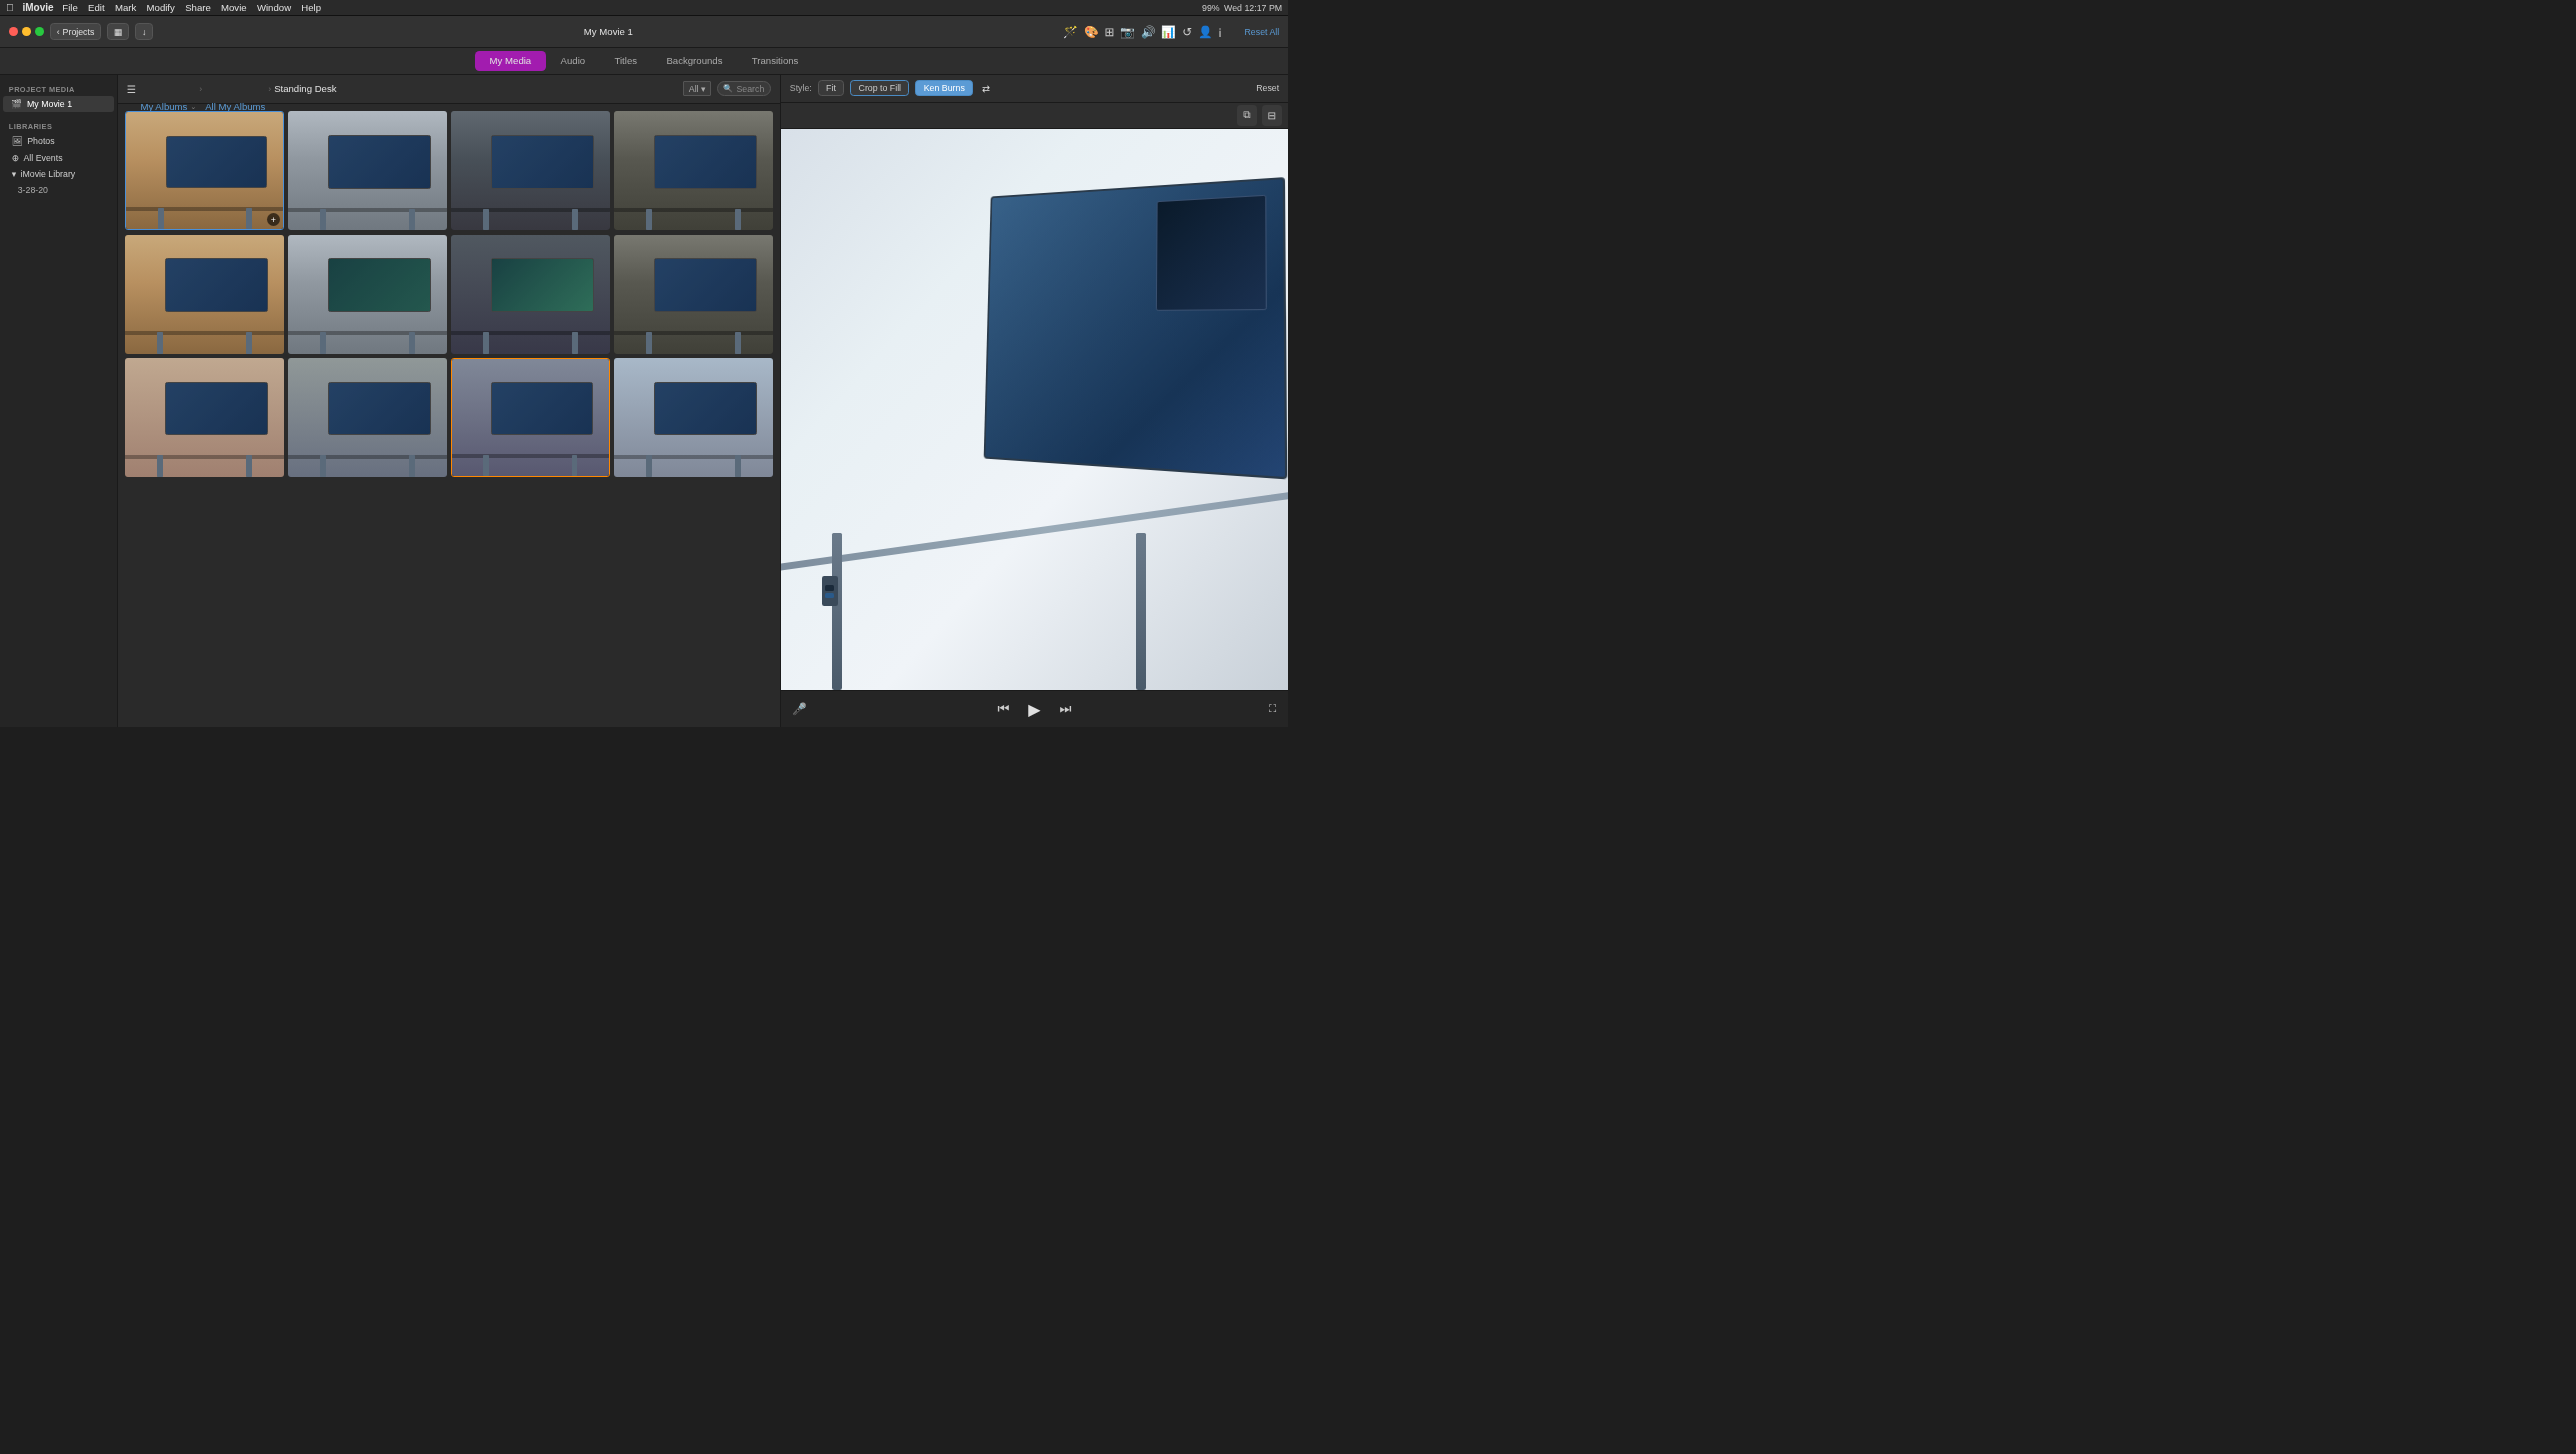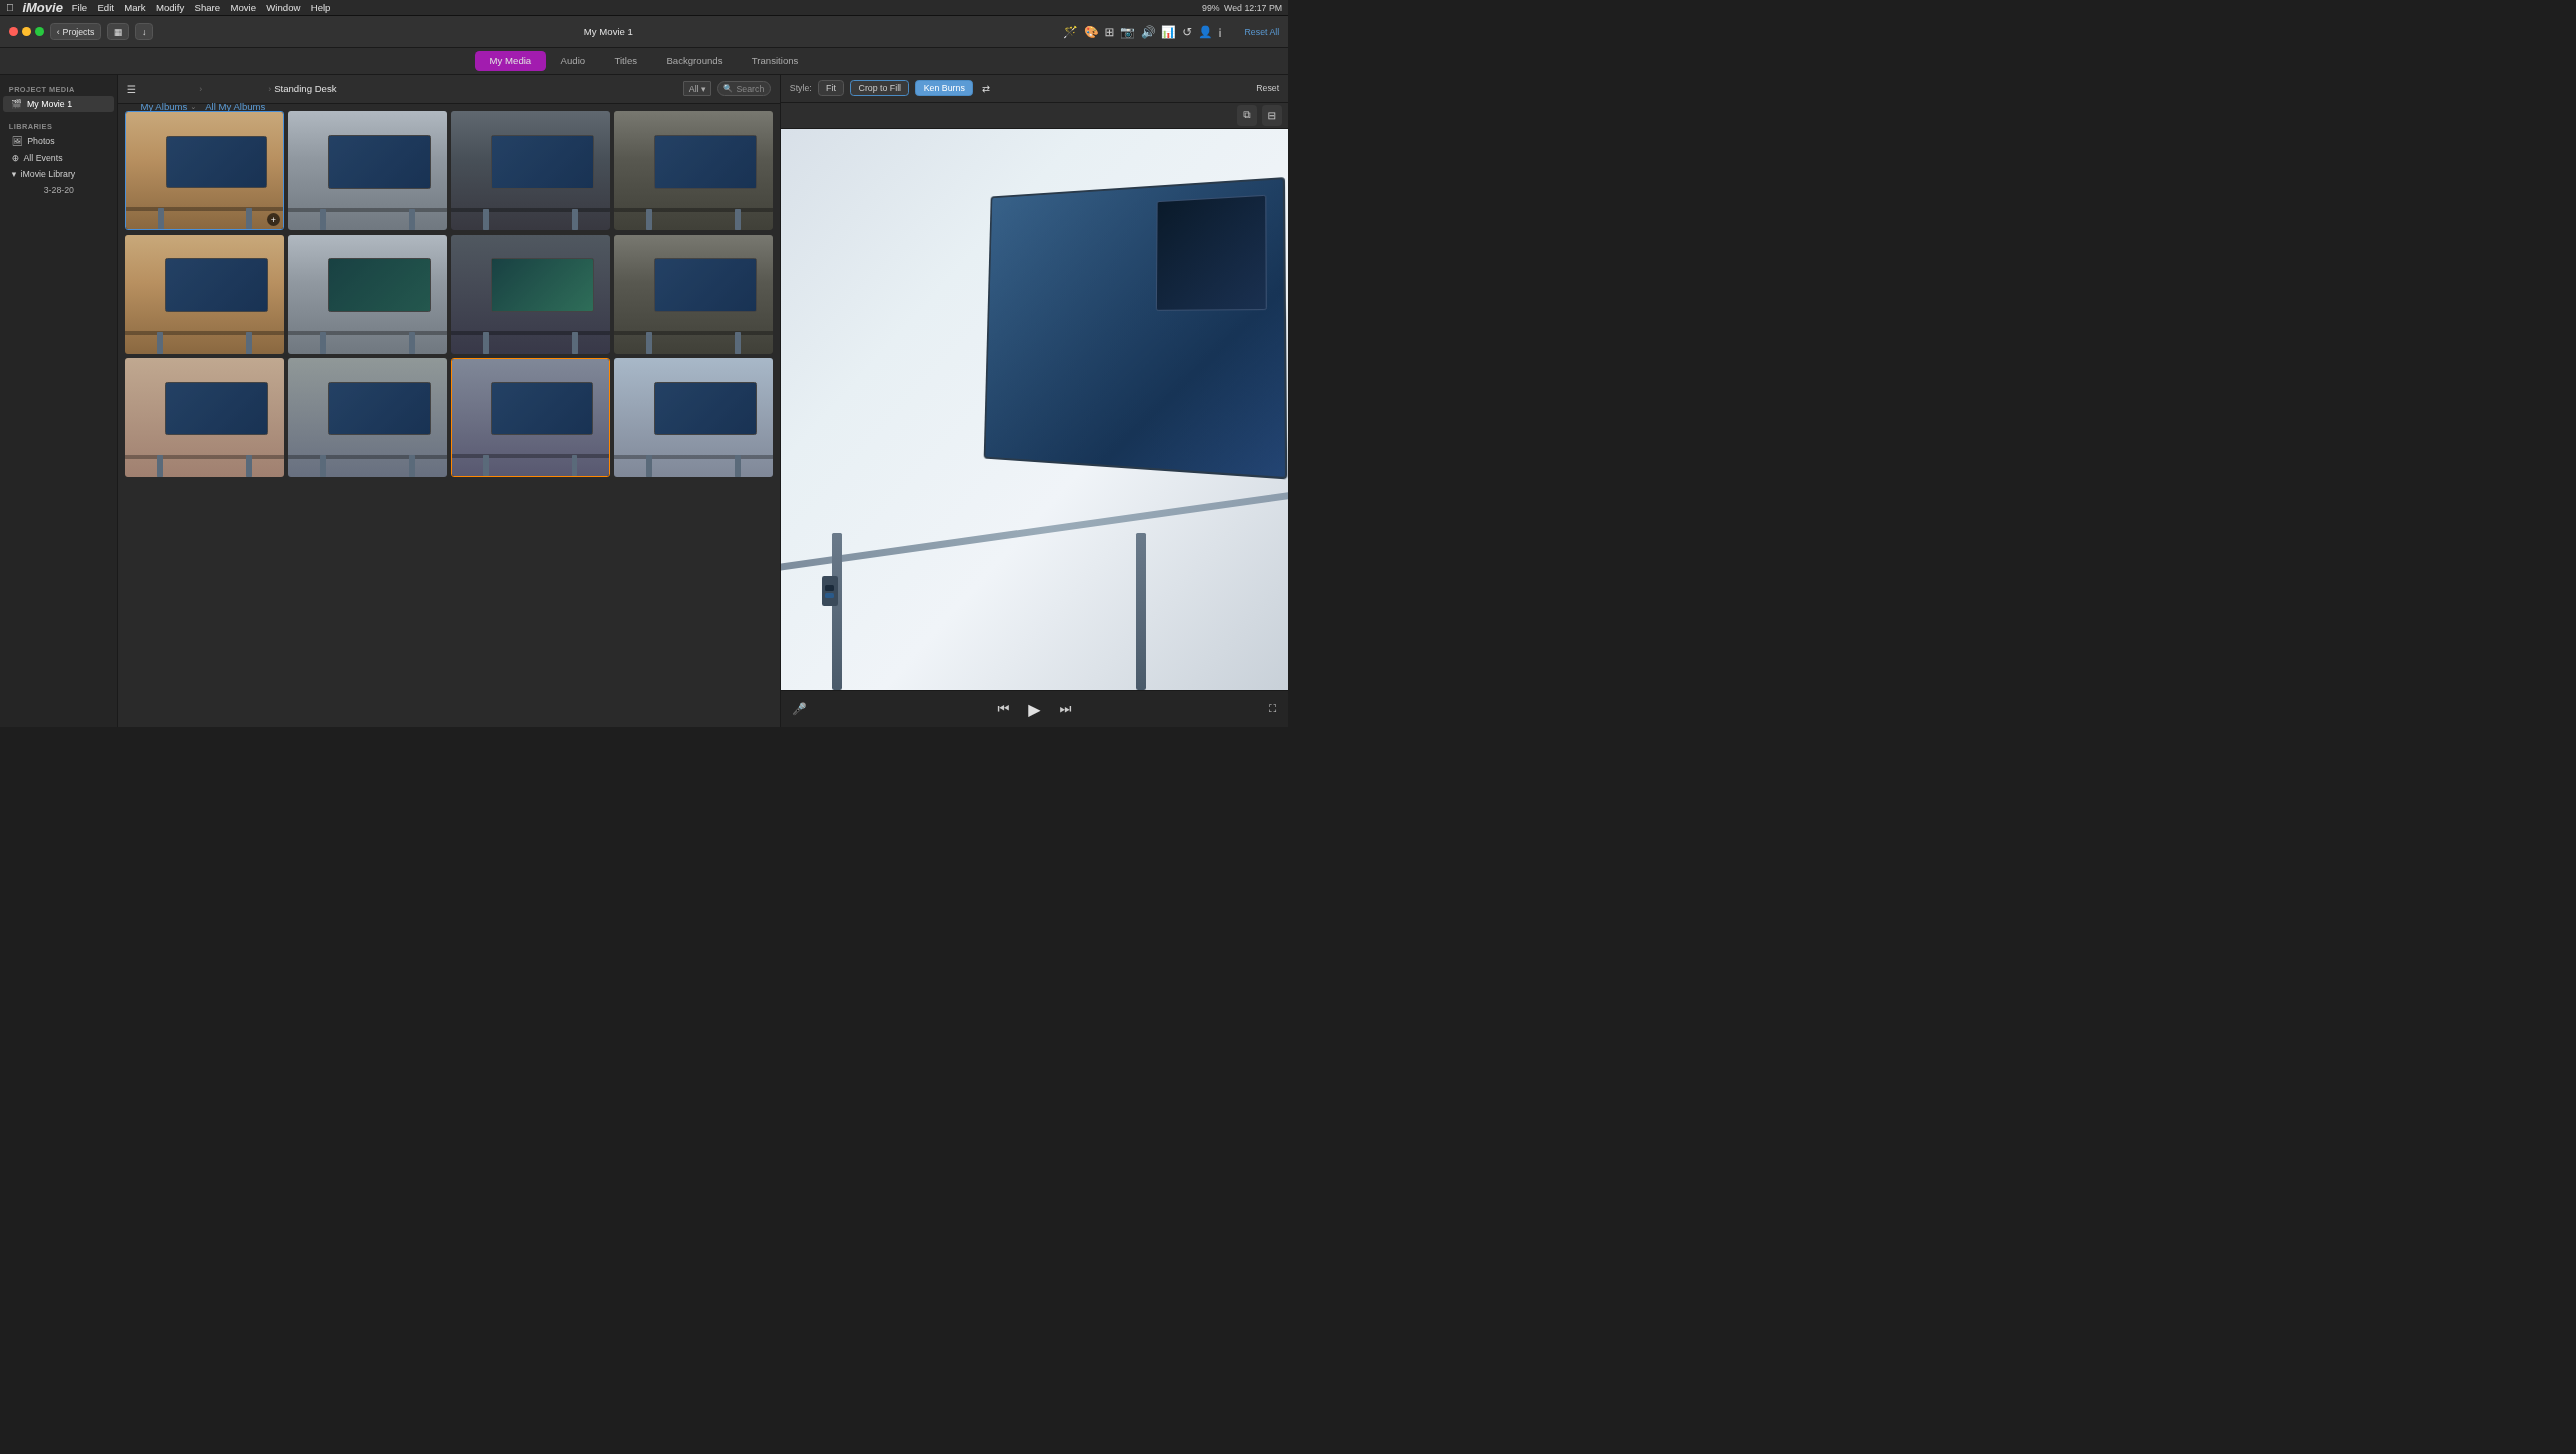--- a/index.html
+++ b/index.html
@@ -23,22 +23,21 @@
       gap: 8.8px;
       border-bottom: 0.7px solid #111;
     }
     .menubar-apple {
       font-size: 10.3px;
       color: #e0e0e0;
     }
     .menubar-app {
       font-weight: 600;
       color: #e0e0e0;
-      font-size: 13px;
-      font-style: italic;
+      font-size: 10px;
     }
     .menubar-items {
       display: flex;
       gap: 10.3px;
       font-size: 9.6px;
       color: #e0e0e0;
     }
     .menubar-right {
       margin-left: auto;
       display: flex;
@@ -143,21 +142,20 @@
       margin: 0.7px 2.9px;
     }
     .sidebar-item.active { background: #3a3a3a; color: #fff; }
     .sidebar-sub {
       padding-left: 17.7px;
       font-size: 8.8px;
       color: #aaa;
       cursor: pointer;
       padding-top: 2.2px;
       padding-bottom: 2.2px;
-      margin-left: 26px;
     }
 
     
     .content-panel {
       flex: 1;
       display: flex;
       flex-direction: column;
       background: #2a2a2a;
       overflow: hidden;
     }

